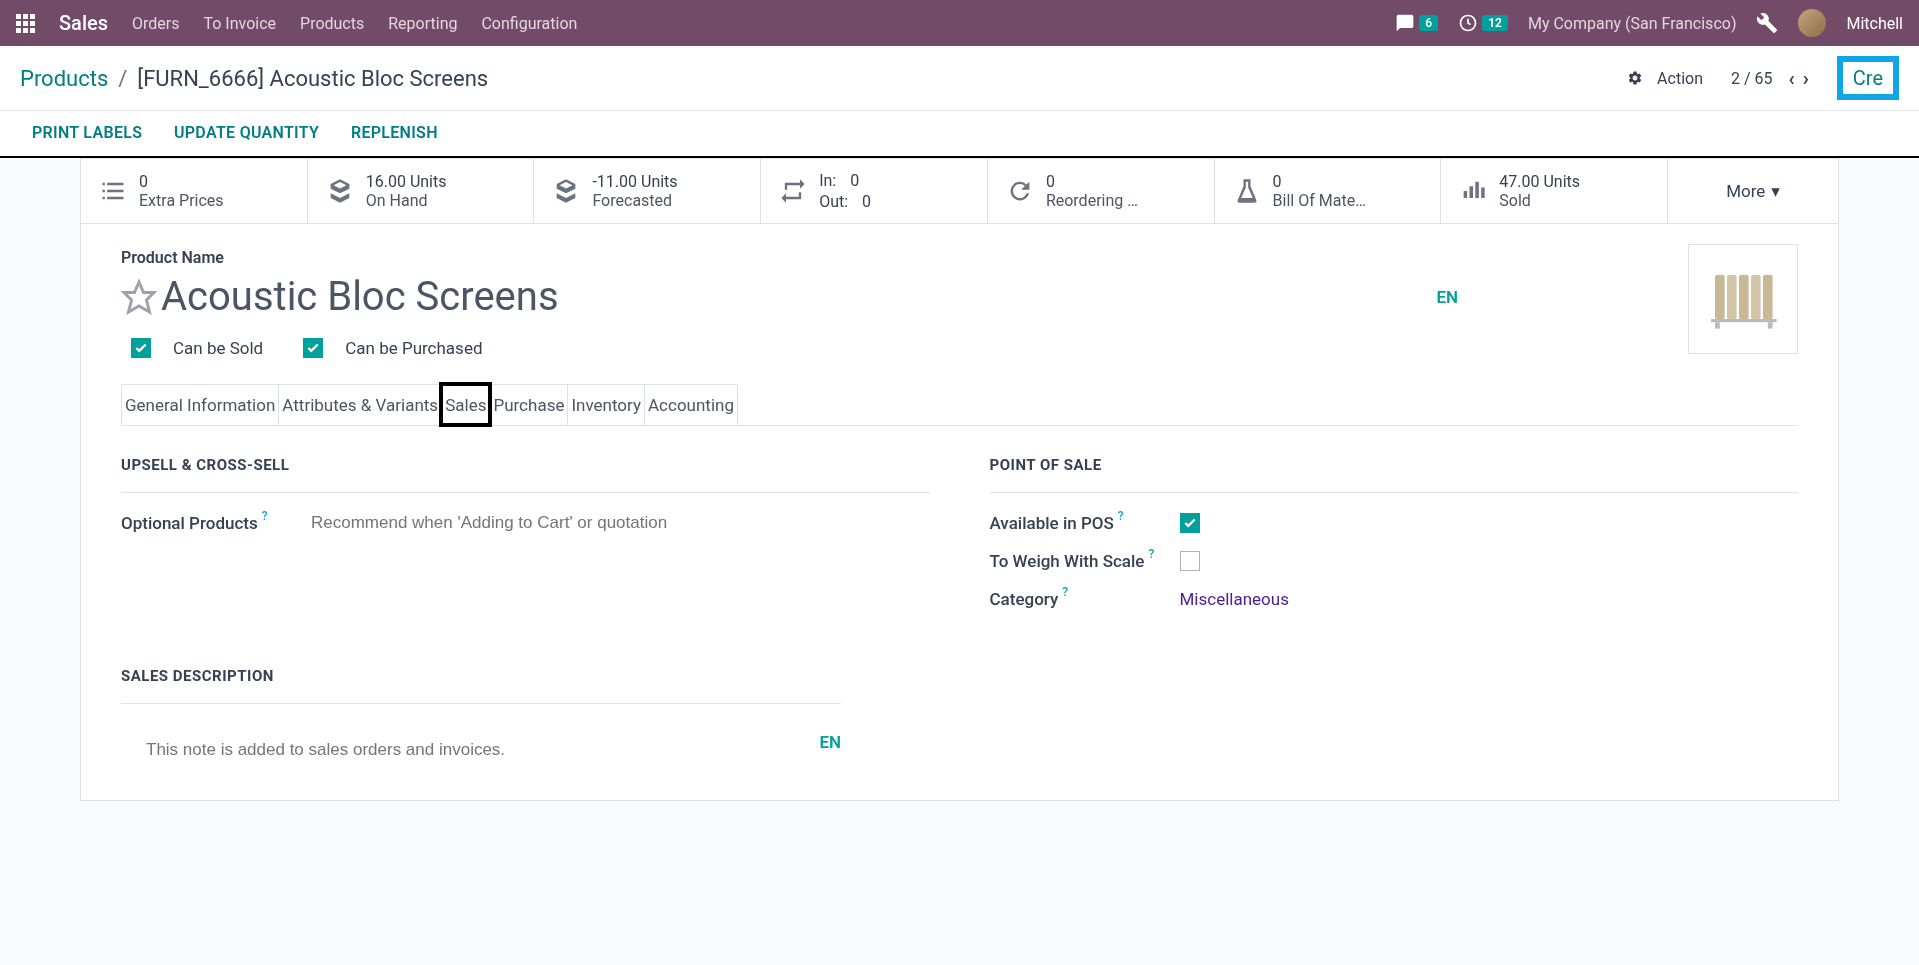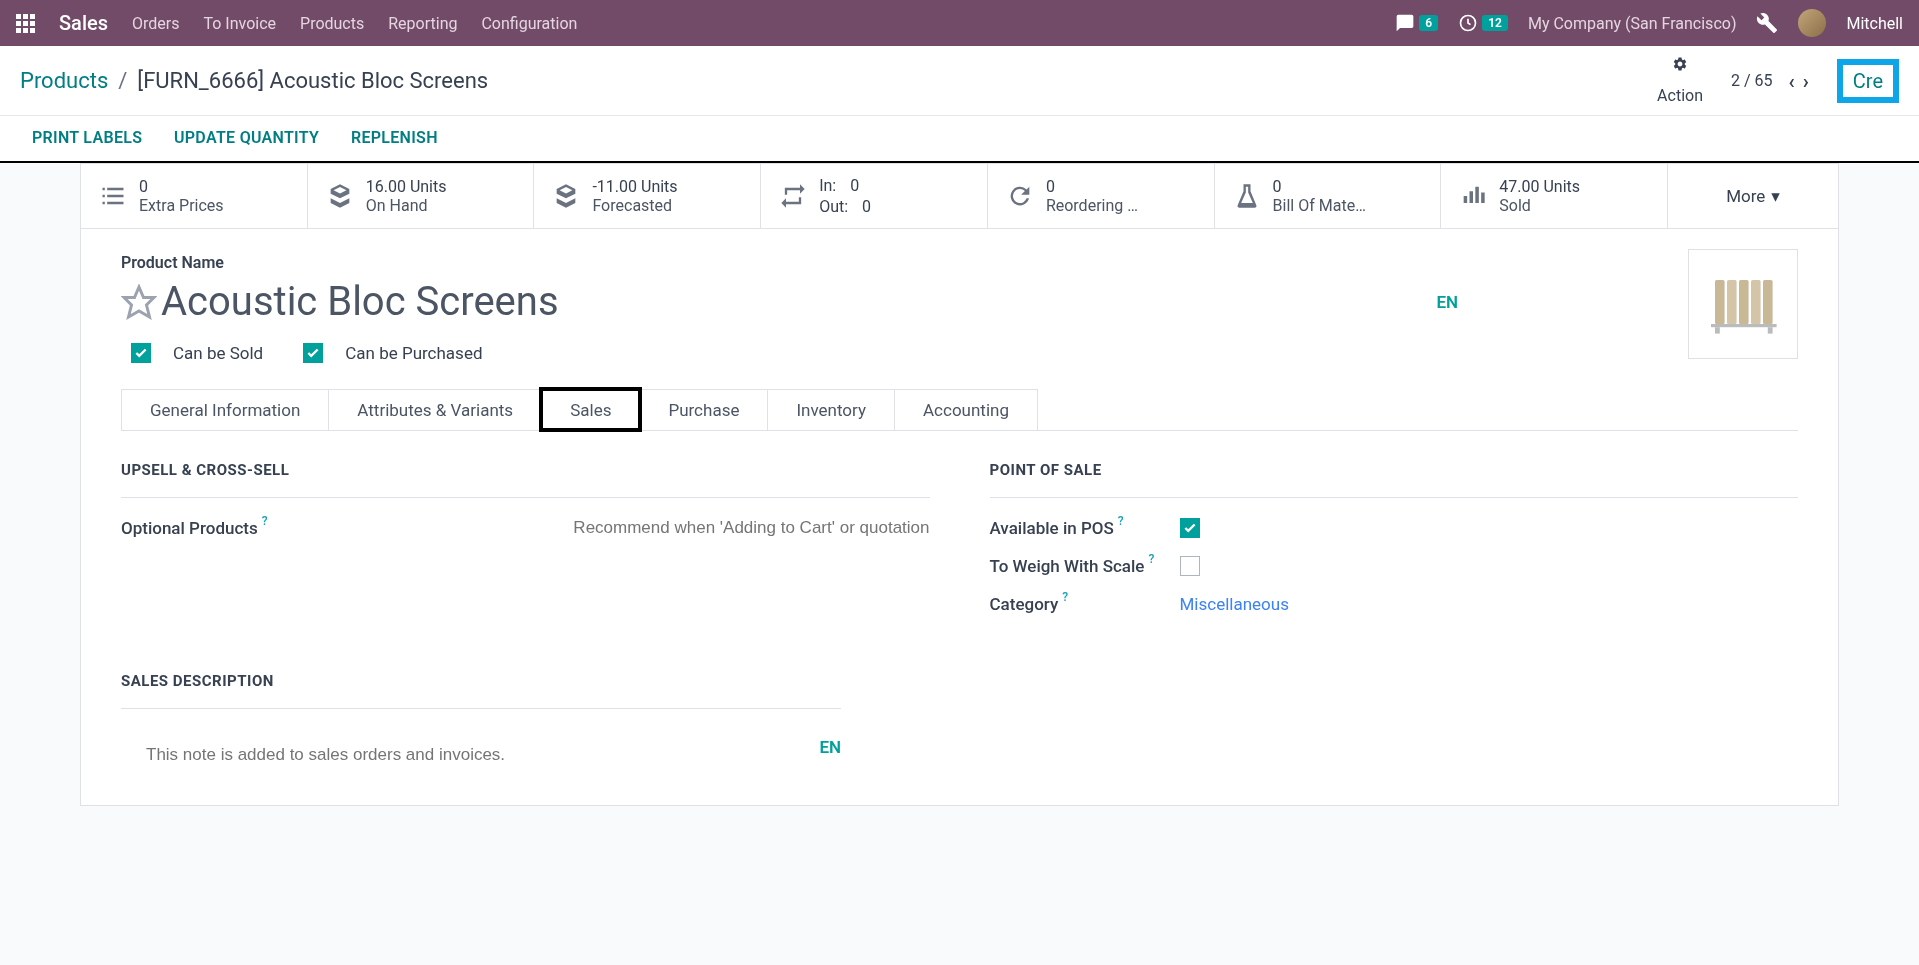--- a/index.html
+++ b/index.html
@@ -19,21 +19,21 @@
   .avatar { width: 28px; height: 28px; border-radius: 50%; background: linear-gradient(135deg,#c4a57b,#8b6f47); }
   .user-name { font-size: 16px; color: #fff; }
   
   
   .breadcrumb-row { background: #fff; display: flex; align-items: center; padding: 10px 20px; border-bottom: 1px solid #e5e7eb; }
   .breadcrumb { font-size: 22px; display: flex; align-items: center; gap: 10px; }
   .breadcrumb-link { color: #017e84; cursor: pointer; }
   .breadcrumb-sep { color: #6b7280; }
   .breadcrumb-current { color: #374151; }
   .breadcrumb-actions { margin-left: auto; display: flex; align-items: center; gap: 28px; font-size: 16px; color: #374151; }
-  .action-btn { display: flex; align-items: center; gap: 14px; cursor: pointer; flex-direction: column; }
+  .action-btn { display: flex; align-items: center; gap: 14px; cursor: pointer; }
   .gear-svg { width: 16px; height: 16px; }
   .pager { display: flex; align-items: center; gap: 16px; }
   .pager-arrows { display: flex; gap: 8px; }
   .arrow { font-size: 20px; color: #374151; cursor: pointer; font-weight: 600; }
   .create-btn { border: 6px solid #0ea5e9; color: #017e84; padding: 4px 10px; font-size: 20px; cursor: pointer; }
   
   
   .actions-row { background: #fff; padding: 12px 20px 14px 32px; border-bottom: 2px solid #000000; }
   .action-link { color: #017e84; font-weight: 600; font-size: 16px; margin-right: 28px; cursor: pointer; letter-spacing: 0.3px; }
   
@@ -62,34 +62,34 @@
   .thumb { position: absolute; right: 40px; top: 20px; width: 110px; height: 110px; border: 1px solid #dee2e6; display:flex; align-items:center; justify-content:center; background:#fff; }
   .thumb svg { width: 80px; height: 80px; }
   .check-row { display: flex; gap: 40px; margin-top: 18px; padding-left: 10px; }
   .check-item { display: flex; align-items: center; gap: 22px; font-size: 17px; }
   .checkbox { width: 20px; height: 20px; background: #00a09d; display:flex; align-items:center; justify-content:center; cursor:pointer; }
   .checkbox.unchecked { background: #fff; border: 1px solid #adb5bd; }
   .checkbox svg { width: 14px; height: 14px; }
   
   
   .tabs { display: flex; padding: 18px 40px 0 40px; }
-  .tab { padding: 10px 28px; border: 1px solid #dee2e6; border-bottom: none; font-size: 17px; color: #4b5563; cursor: pointer; background:#fff; margin-right:-1px; }
+  .tab { padding: 10px 3px; border: 1px solid #dee2e6; border-bottom: none; font-size: 17px; color: #4b5563; cursor: pointer; background:#fff; margin-right:-1px; }
   .tab.active { position: relative; z-index: 2; }
   .tab.highlighted { outline: 4px solid #000; outline-offset: -2px; }
   .tab-line { border-bottom: 1px solid #dee2e6; margin: 0 40px; }
   
   
   .tab-content { padding: 30px 40px 40px 40px; display: flex; gap: 60px; }
   .col { flex: 1; }
   .section-title { font-size: 15px; font-weight: 700; letter-spacing: 0.5px; color: #374151; border-bottom: 1px solid #dee2e6; padding-bottom: 18px; margin-bottom: 20px; }
   .field-row { display: flex; align-items: center; margin-bottom: 18px; }
   .field-label { width: 190px; font-size: 17px; color: #374151; font-weight: 500; display:flex; align-items:flex-start; gap:2px; }
   .help-q { color: #17a2b8; font-size: 12px; cursor: help; position: relative; top:-4px; left:2px; }
-  .field-input { flex: 1; font-size: 17px; color: #ec4899; border: none; outline: none; text-align: right; }
-  .field-value { font-size: 17px; color: #3b82f6; }
+  .field-input { flex: 1; font-size: 17px; color: #ec4899; border: none; outline: none; }
+  .field-value { font-size: 17px; color: #4c1d95; }
   
   .desc-section { padding: 0 40px 40px 40px; max-width: 800px; }
   .desc-input { width: 100%; font-size: 17px; color: #adb5bd; border: none; outline: none; margin-top: 16px; margin-left: 25px; }
   .desc-row { display:flex; align-items:center; justify-content:space-between; }
 
   
   .icon-svg { width: 28px; height: 28px; fill: #6b7280; }
 </style>
 </head>
 <body>

